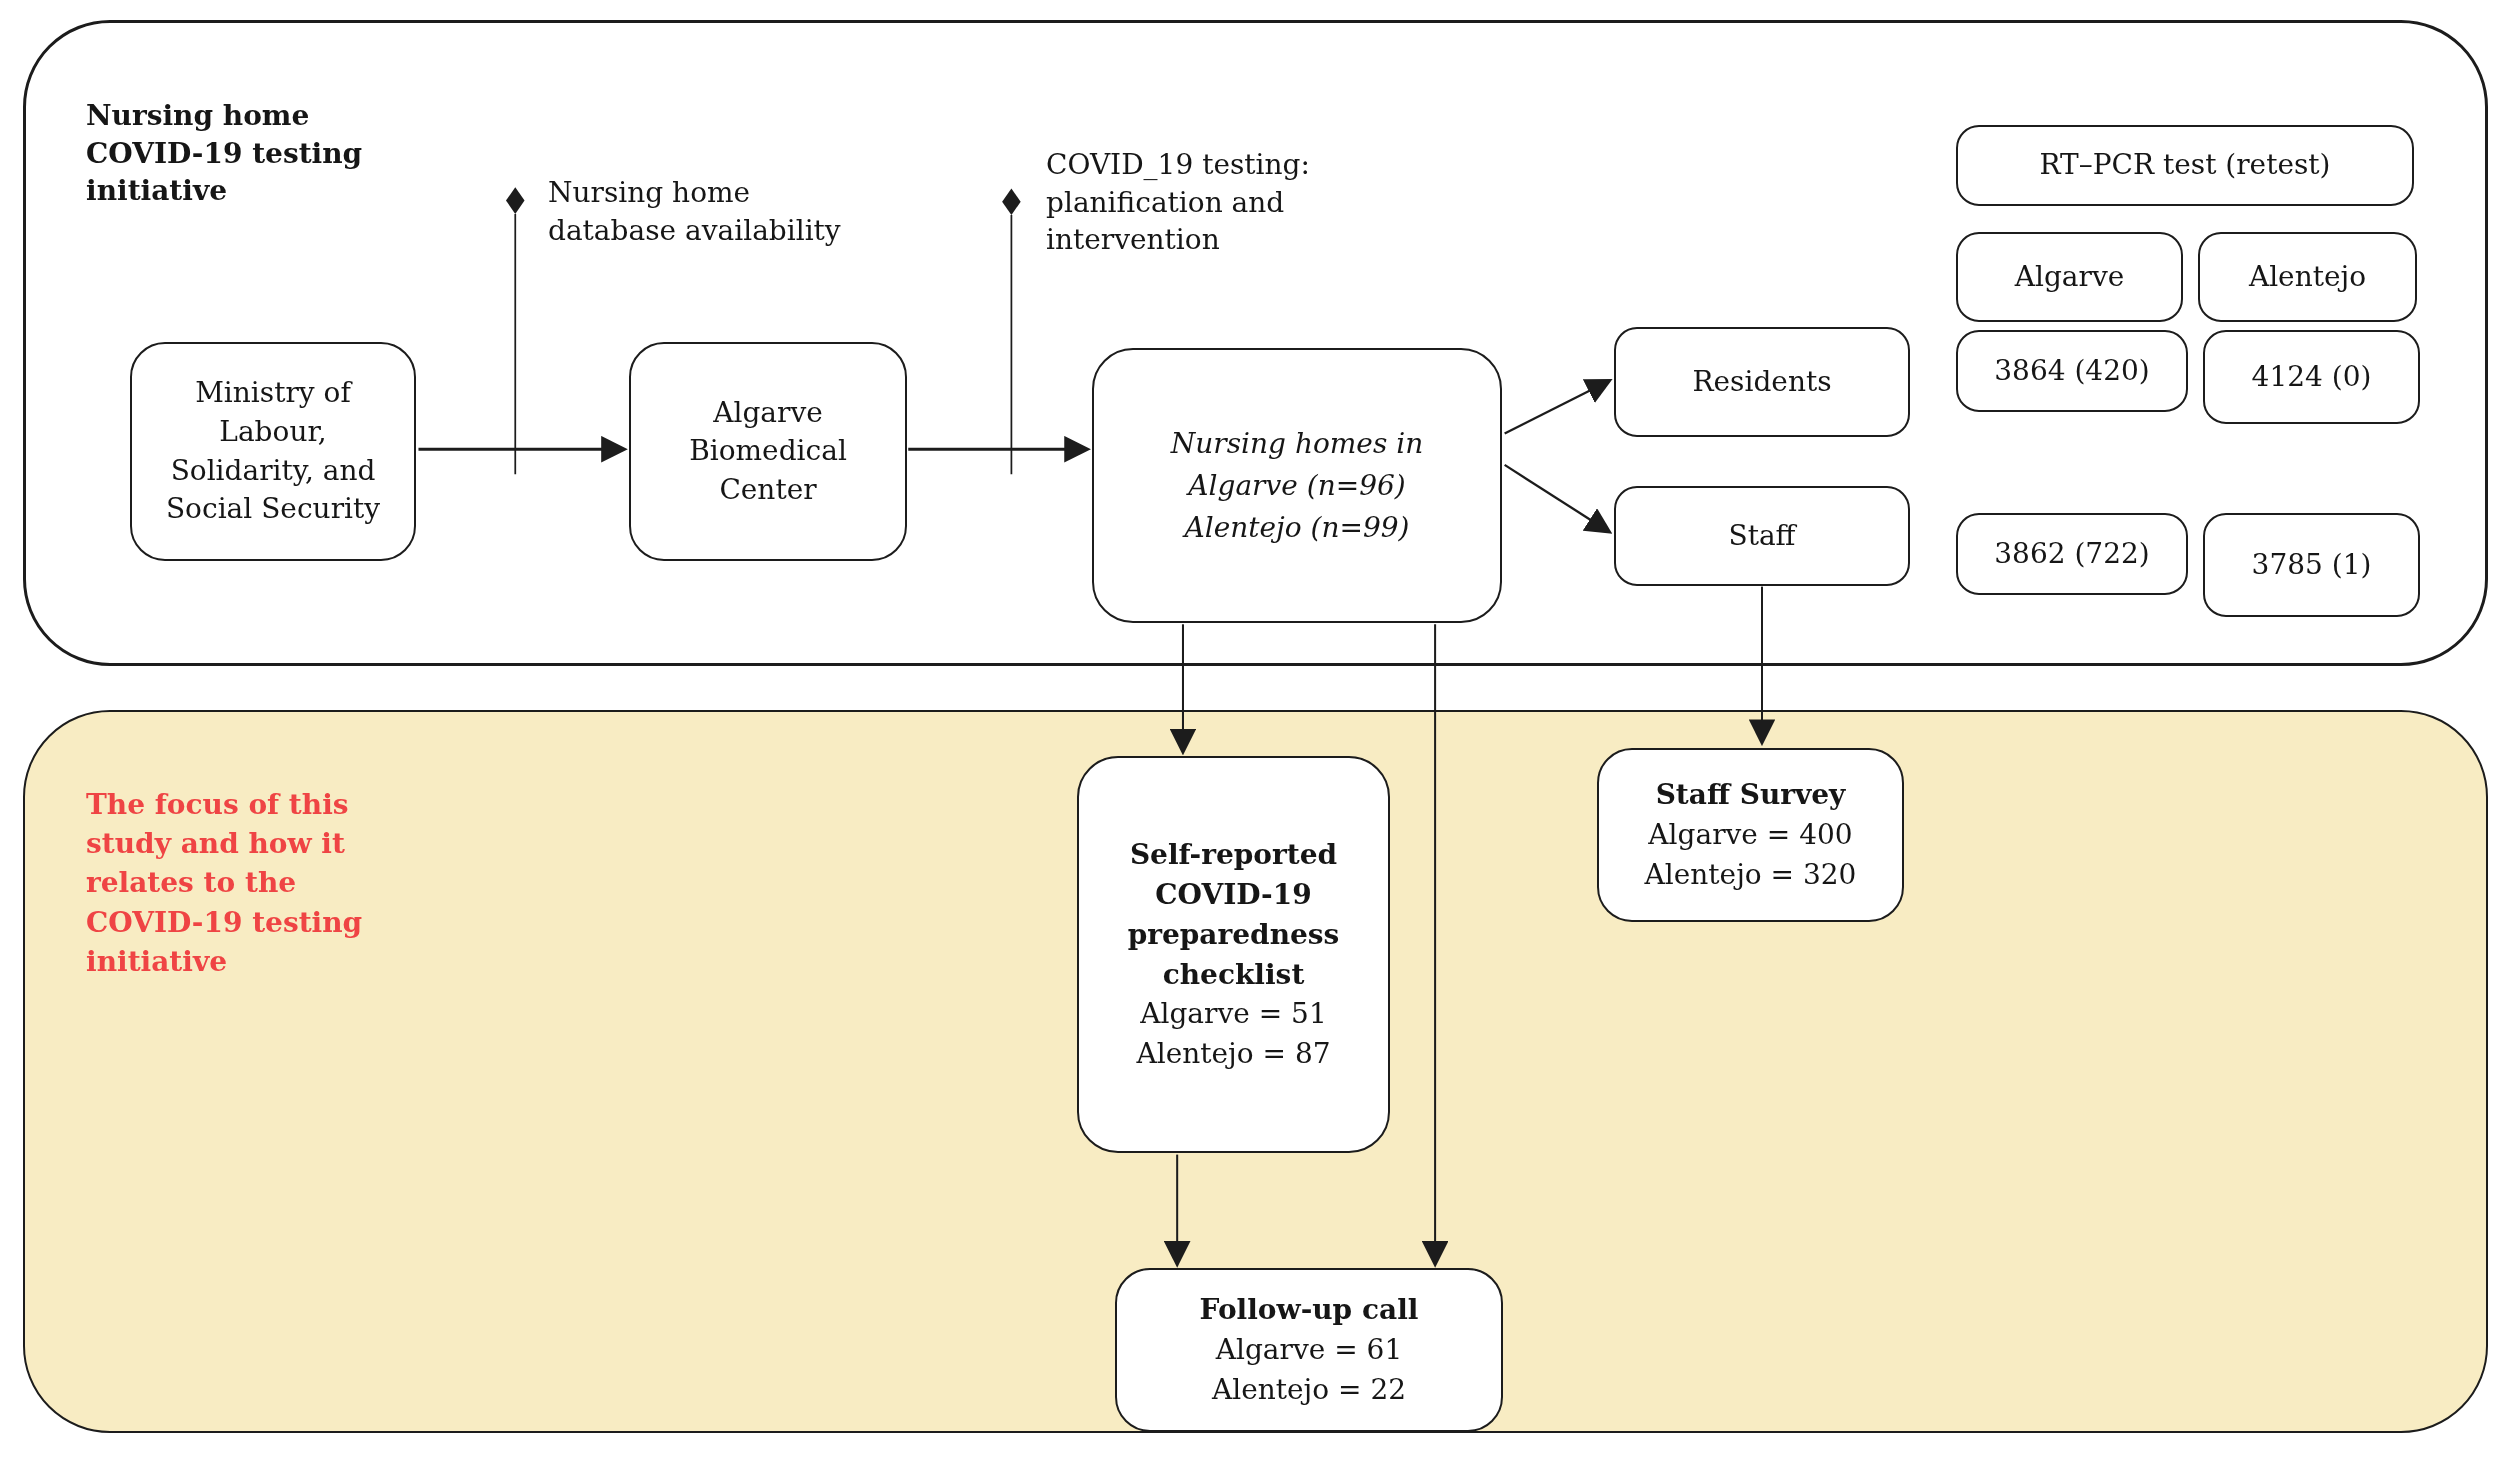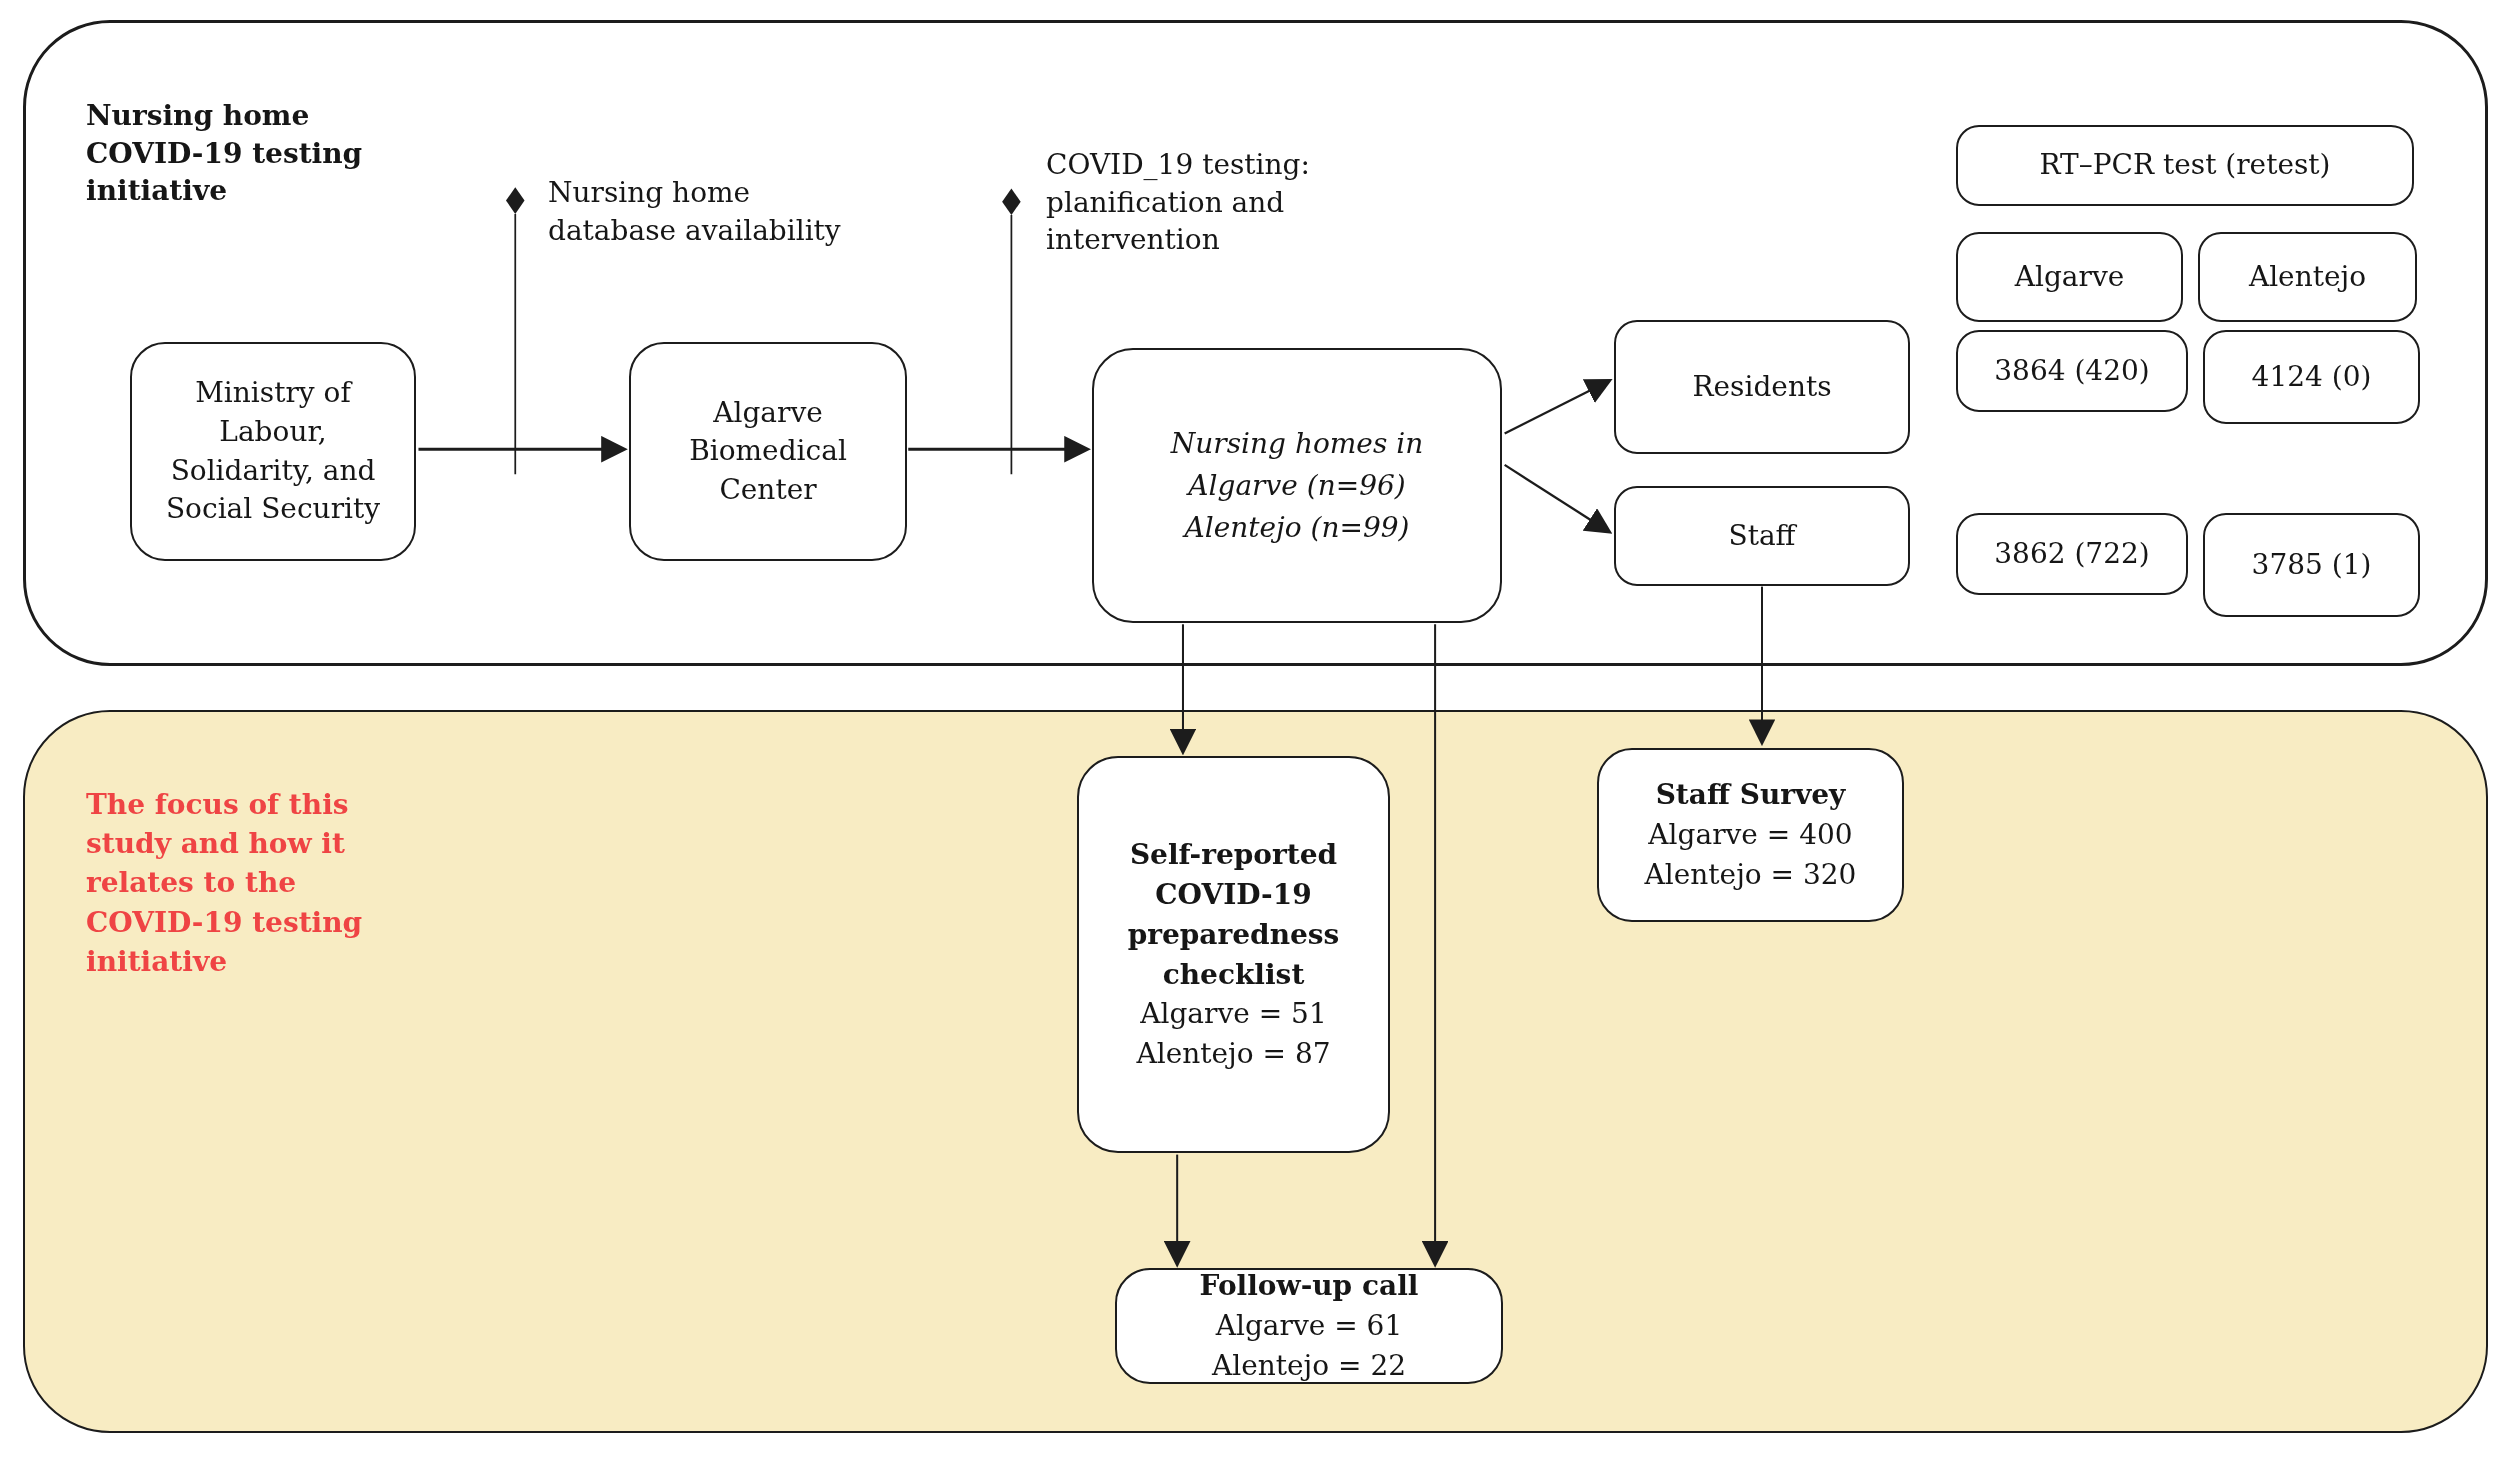--- a/index.html
+++ b/index.html
@@ -84,21 +84,21 @@
 Biomedical
 Center</span>
   </div>
 
   <div class="node r70" style="left:1092px;top:348px;width:410px;height:275px;line-height:1.5;font-style:italic;">
     <span class="pre">Nursing homes in
 Algarve (n=96)
 Alentejo (n=99)</span>
   </div>
 
-  <div class="node r40" style="left:1614px;top:320px;width:296px;height:134px;">
+  <div class="node r40" style="left:1614px;top:327px;width:296px;height:110px;">
     <span>Residents</span>
   </div>
 
   <div class="node r40" style="left:1614px;top:486px;width:296px;height:100px;">
     <span>Staff</span>
   </div>
 
   <div class="node r40" style="left:1956px;top:125px;width:458px;height:81px;">
     <span>RT–PCR test (retest)</span>
   </div>
@@ -141,20 +141,20 @@
     <span class="pre">Algarve = 51
 Alentejo = 87</span>
   </div>
 
   <div class="node r60" style="left:1597px;top:748px;width:307px;height:174px;line-height:1.42;">
     <span class="bold">Staff Survey</span>
     <span class="pre">Algarve = 400
 Alentejo = 320</span>
   </div>
 
-  <div class="node r60" style="left:1115px;top:1268px;width:388px;height:116px;line-height:1.42;">
+  <div class="node r60" style="left:1115px;top:1268px;width:388px;height:164px;line-height:1.42;">
     <span class="bold">Follow-up call</span>
     <span class="pre">Algarve = 61
 Alentejo = 22</span>
   </div>
 
 </div>
 
 
 </body></html>

